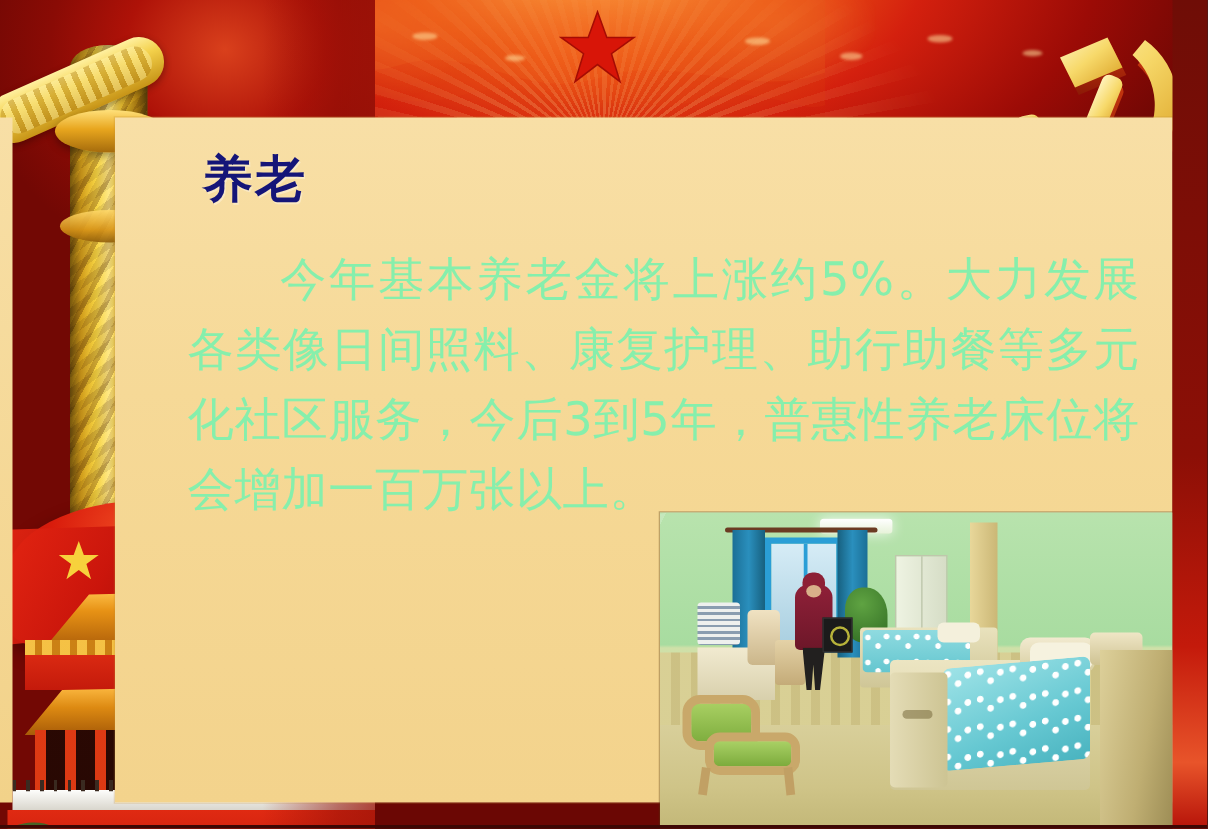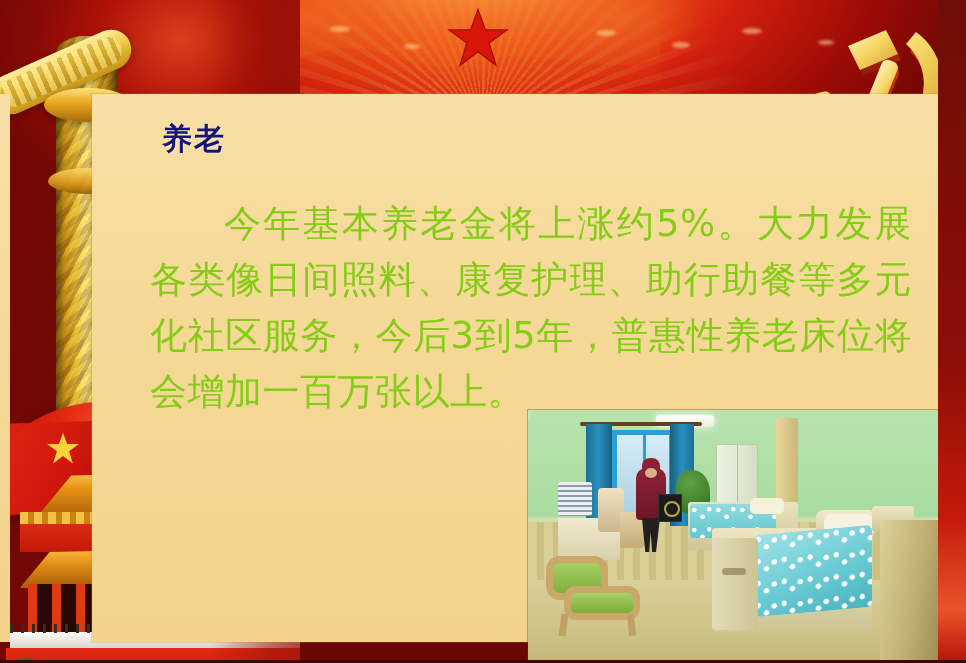--- a/index.html
+++ b/index.html
@@ -191,28 +191,28 @@
     background:linear-gradient(180deg,#f8dfa6 0%,#f6d997 40%,#f3d38c 100%);
     box-shadow:0 0 0 1px rgba(190,140,50,.25);
   }
   .panel-leftstrip{
     position:absolute;left:0;top:94px;width:10px;height:548px;
     background:linear-gradient(180deg,#f8dfa6,#f2d289);
   }
 
   .heading{
     position:absolute;left:162px;top:124px;
-    font-size:30px;font-weight:700;color:#151578;
+    font-size:40px;font-weight:700;color:#151578;
     letter-spacing:2px;line-height:1;
     text-shadow:1px 1px 0 rgba(255,255,255,.35);
   }
 
   .body-text{
     position:absolute;left:150px;top:196px;width:762px;
-    font-size:37px;line-height:56px;color:#84cc16;
+    font-size:37px;line-height:56px;color:#86efac;
     font-weight:400;letter-spacing:.5px;
     text-indent:74px;
     text-align:justify;
   }
 
   
   .photo{
     position:absolute;left:528px;top:410px;width:410px;height:252px;
     overflow:hidden;
     box-shadow:0 0 0 1px rgba(90,60,20,.35);

